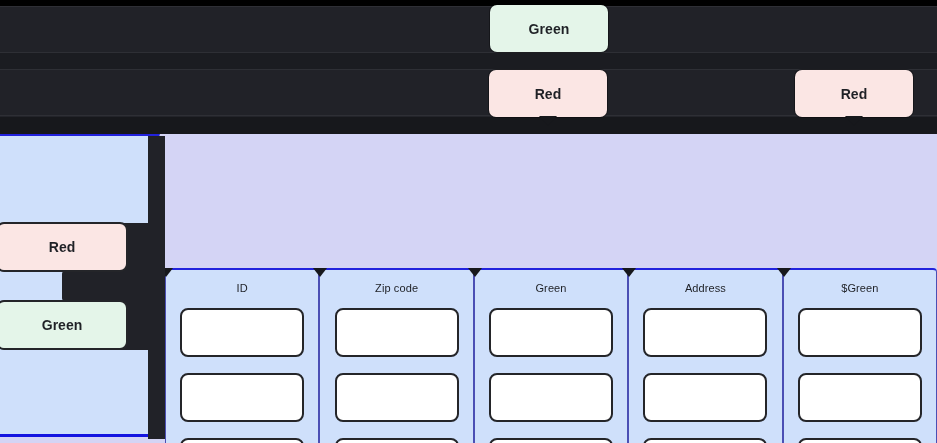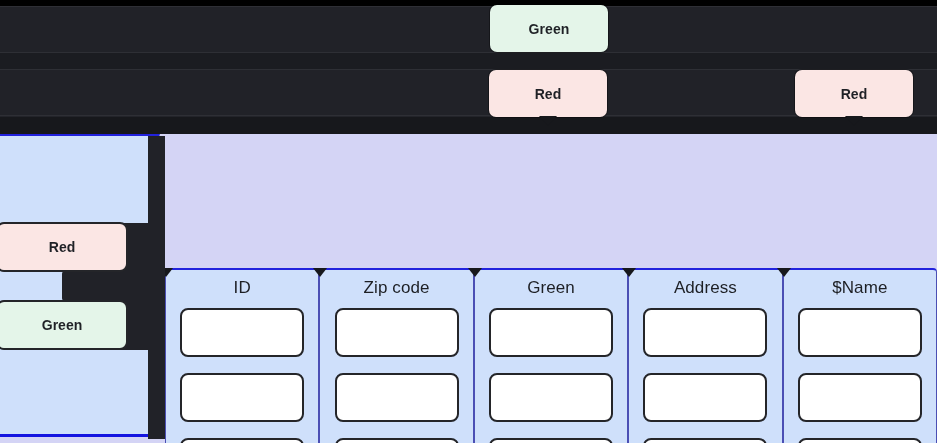--- a/index.html
+++ b/index.html
@@ -153,21 +153,21 @@
     position: absolute;
     top: -2px;
     left: -7px;
     width: 0; height: 0;
     border-left: 7px solid transparent;
     border-right: 7px solid transparent;
     border-top: 9px solid #17181c;
   }
 
   .col-header {
-    font-size: 17px;
+    font-size: 11px;
     color: #1d1f24;
     line-height: 20px;
     height: 22px;
     margin-bottom: 8px;
     letter-spacing: .1px;
   }
 
   .cell {
     width: 124px;
     height: 49px;
@@ -224,21 +224,21 @@
         <span class="notch"></span>
         <div class="col-header">Address</div>
         <div class="cell"></div>
         <div class="cell"></div>
         <div class="cell"></div>
 
       </div>
 
       <div class="column">
         <span class="notch"></span>
-        <div class="col-header">$Name</div>
+        <div class="col-header">$Green</div>
         <div class="cell"></div>
         <div class="cell"></div>
         <div class="cell"></div>
 
       </div>
 
     </div>
 
   </div>
 

